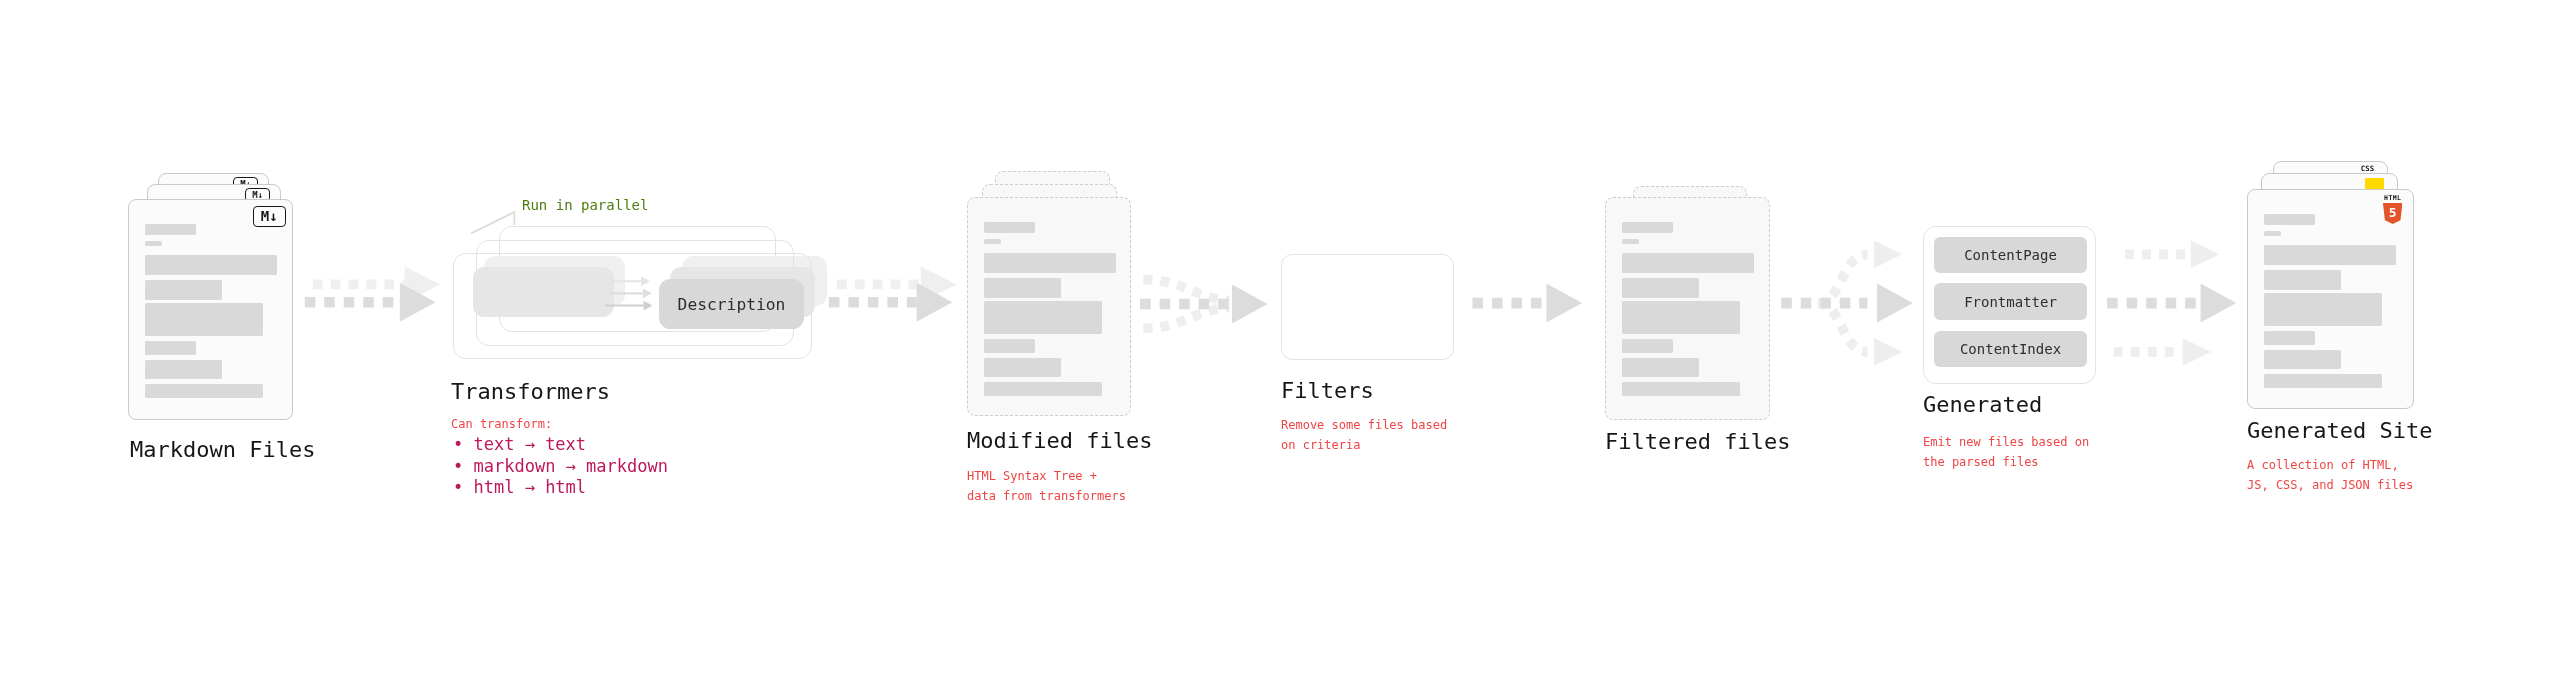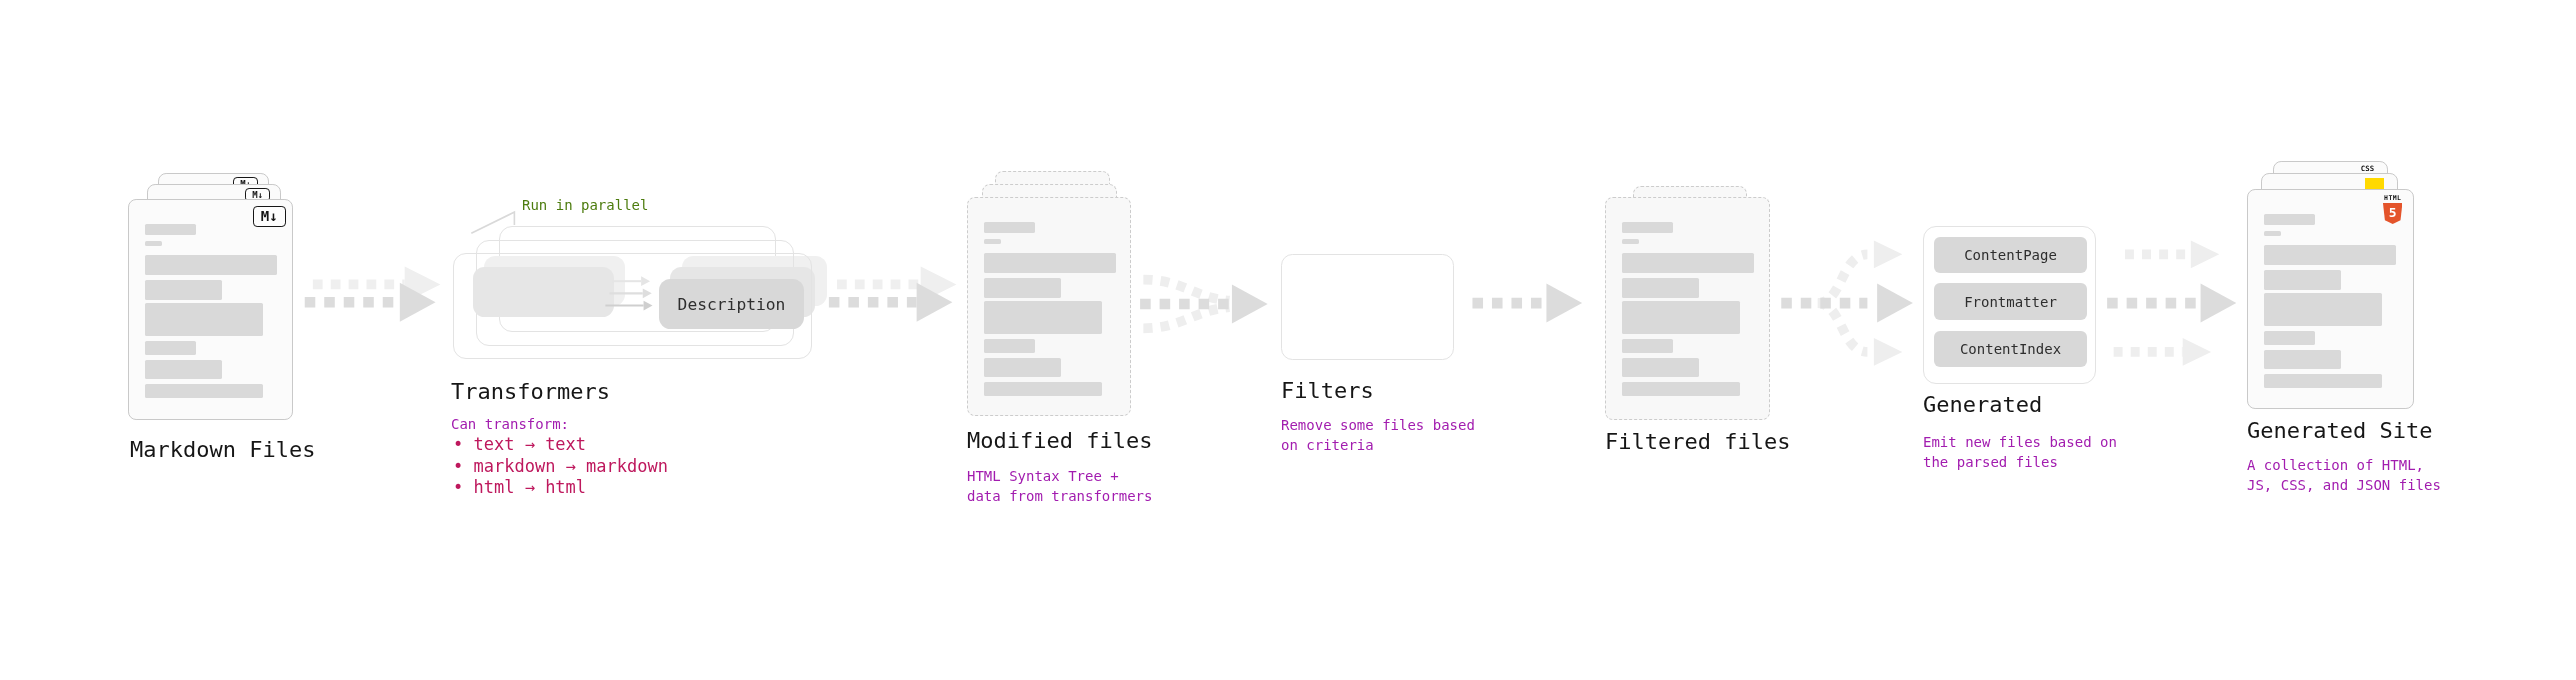--- a/index.html
+++ b/index.html
@@ -30,21 +30,21 @@
   .tbox{position:absolute;border:1.6px solid #e3e3e3;border-radius:13px;background:transparent}
   .wbox{position:absolute;border:1.6px solid #e3e3e3;border-radius:13px;background:#fff}
   .pill{position:absolute;background:#d8d8d8;border-radius:11.4px;display:flex;align-items:center;
         justify-content:center;font-size:16.3px;color:#2e2e2e;white-space:nowrap}
   .pill.g1{background:#e6e6e6}
   .pill.g2{background:#f0f0f0}
   .pill.sm{font-size:14px;border-radius:6px}
 
   
   .stage-title{position:absolute;font-size:22px;color:#161616;white-space:nowrap}
-  .desc{position:absolute;font-size:14px;line-height:20.3px;color:#a21caf;white-space:pre-line}
+  .desc{position:absolute;font-size:12px;line-height:20.3px;color:#ef4444;white-space:pre-line}
   .annotation{position:absolute;font-size:14px;color:#4d7c0f;white-space:nowrap}
   .bullets{position:absolute;font-size:17px;line-height:21.5px;color:#be185d;list-style:none}
   .bullets li::before{content:"• "}
 
   #arrows{position:absolute;left:0;top:0;pointer-events:none}
   #stacks-layer{position:absolute;left:0;top:0;width:100%;height:100%}
 </style>
 </head>
 <body>
 

